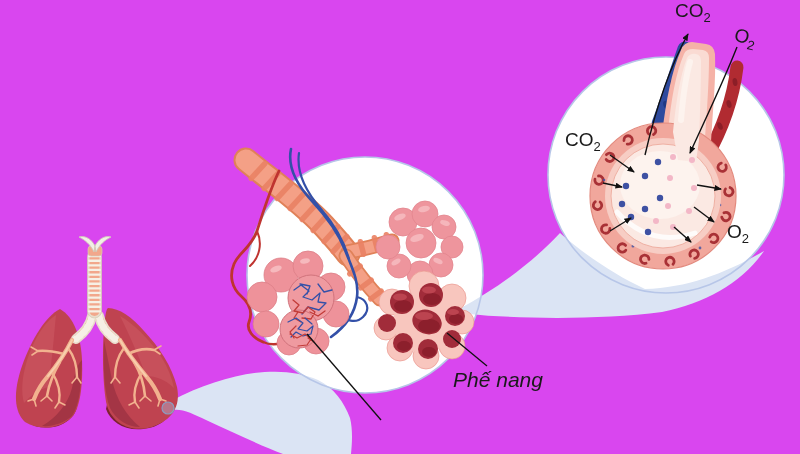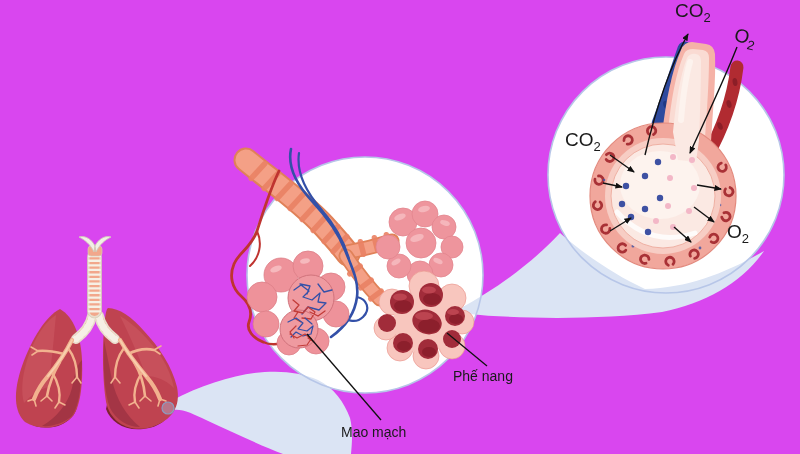--- a/index.html
+++ b/index.html
@@ -2,21 +2,21 @@
 <html><head>
 <meta charset="utf-8">
 <style>
   html,body{margin:0;padding:0;background:#fff;}
   .stage{position:relative;width:800px;height:454px;background:#d946ef;overflow:hidden;
          font-family:"Liberation Sans", sans-serif;}
   .stage svg{position:absolute;left:0;top:0;}
   .label{position:absolute;color:#1a1a1a;white-space:nowrap;line-height:1;}
   .gas{font-size:19px;}
   .gas sub{font-size:13px;line-height:0;}
-  .viet{font-size:14px;}
+  .viet{font-size:21px;font-style:italic;}
   .tilt{transform:rotate(14deg);transform-origin:left top;}
 </style>
 </head>
 <body>
 
 <div class="stage">
 
 <svg width="800" height="454" viewBox="0 0 800 454">
   <defs>
     <marker id="ah" markerWidth="8" markerHeight="6" refX="6.5" refY="3" orient="auto" markerUnits="userSpaceOnUse">
@@ -319,15 +319,14 @@
     <line x1="307" y1="334" x2="381" y2="420"></line>
     <line x1="447" y1="333" x2="487" y2="366"></line>
   </g>
 </svg>
 
 <div class="label gas" style="left:675px;top:1px;"><span>CO</span><sub>2</sub></div>
 <div class="label gas tilt" style="left:737px;top:25px;"><span>O</span><sub>2</sub></div>
 <div class="label gas" style="left:565px;top:130px;"><span>CO</span><sub>2</sub></div>
 <div class="label gas" style="left:727px;top:222px;"><span>O</span><sub>2</sub></div>
 <div class="label viet" style="left:453px;top:369px;">Phế nang</div>
-<div class="label viet" style="left:341px;top:425px;">Mao mạch</div>
 
 </div>
 
 </body></html>

